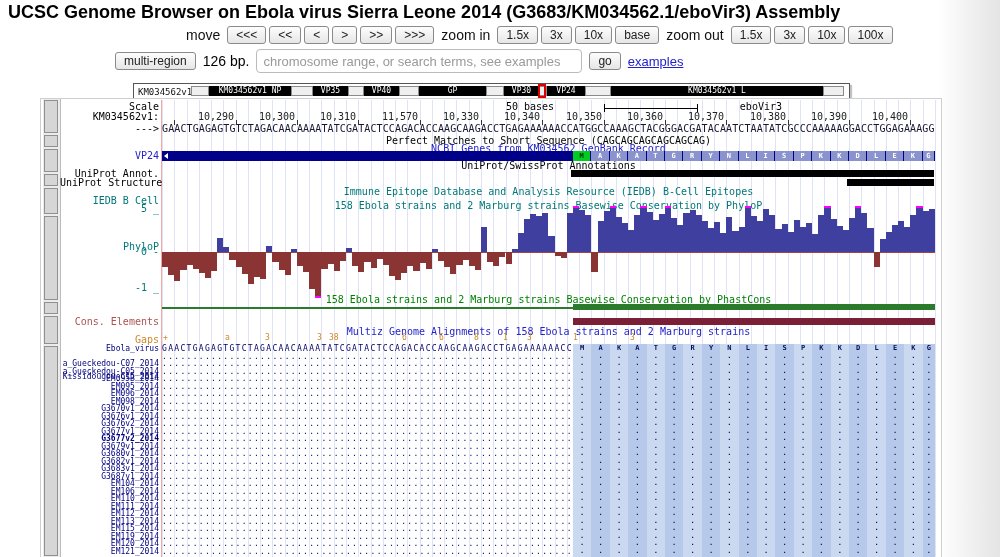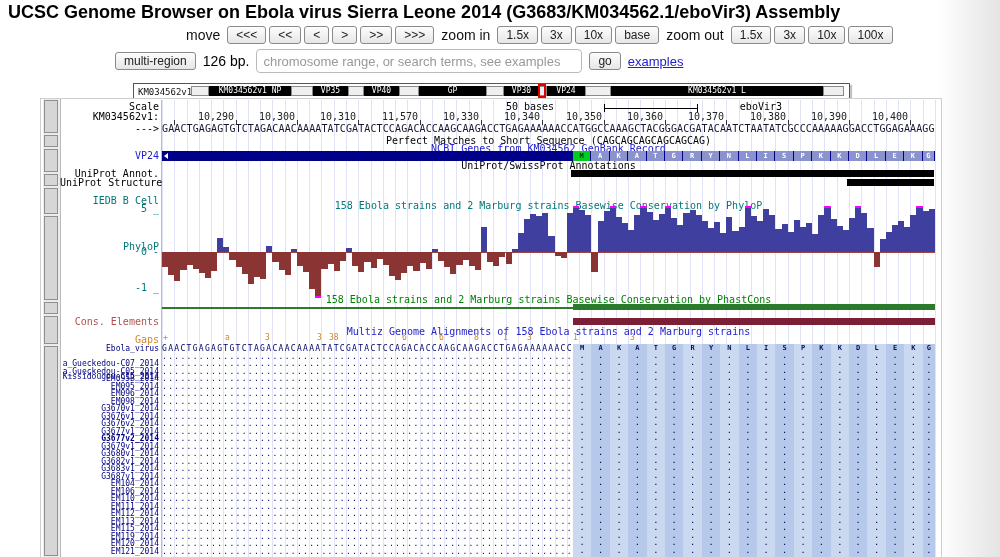--- a/index.html
+++ b/index.html
@@ -149,20 +149,21 @@
   <div class="tl blue" style="top:151px">VP24</div>
   <div id="gene-bar"></div>
   <div class="chev" style="left:164px;top:153px"></div>
 
   <div class="ct" style="top:161px">UniProt/SwissProt Annotations</div>
   <div class="tl" style="top:169px">UniProt Annot.</div>
   <div class="tl" style="top:178px">UniProt Structure</div>
   <div class="ublack" id="uniprot-annot-bar" style="top: 170px; left: 571px; width: 363px;"></div>
   <div class="ublack" id="uniprot-structure-bar" style="top: 179px; left: 847px; width: 87px;"></div>
 
+  <div class="ct teal" style="top:187px">Immune Epitope Database and Analysis Resource (IEDB) B-Cell Epitopes</div>
   <div class="tl teal" style="top:196px">IEDB B Cell</div>
 
   <div class="ct teal" style="top:201px">158 Ebola strains and 2 Marburg strains Basewise Conservation by PhyloP</div>
   <div class="tl teal" style="top:204px">5 _</div>
   <div class="tl teal" style="top:242px">PhyloP</div>
   <div class="tl teal" style="top:247px">0 -</div>
   <div class="tl teal" style="top:283px">-1 _</div>
   <div id="zero-line"></div>
 
   <div class="ct green" style="top:295px">158 Ebola strains and 2 Marburg strains Basewise Conservation by PhastCons</div>

